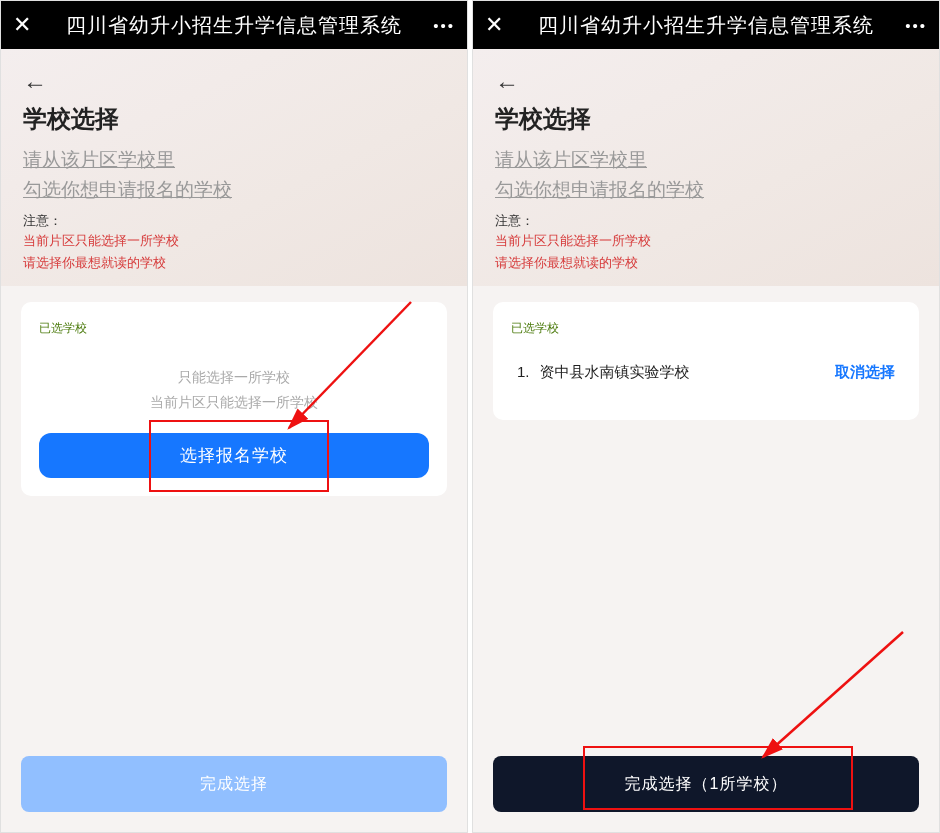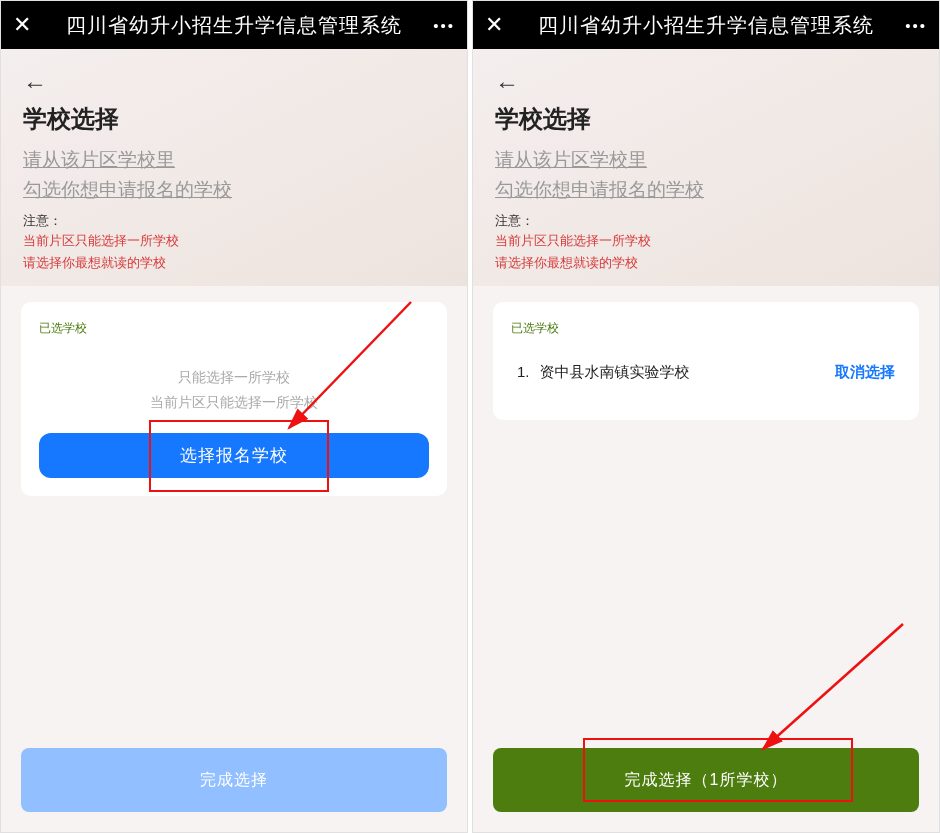--- a/index.html
+++ b/index.html
@@ -150,32 +150,32 @@
     .bottom-area {
       margin-top: auto;
       padding: 14px 20px 20px;
       position: relative;
     }
     .complete-button {
       display: block;
       width: 100%;
       border: none;
       border-radius: 8px;
-      height: 64px;
+      height: 56px;
       font-size: 16px;
       font-weight: 500;
       letter-spacing: 1px;
       cursor: pointer;
     }
     .complete-button.disabled {
       background: #91bfff;
       color: #fff;
     }
     .complete-button.enabled {
-      background: #4d7c0f;
+      background: #0f172a;
       color: #fff;
     }
     
     .anno-box {
       position: absolute;
       border: 2.5px solid #e11;
       pointer-events: none;
     }
     .anno-arrow {
       position: absolute;

